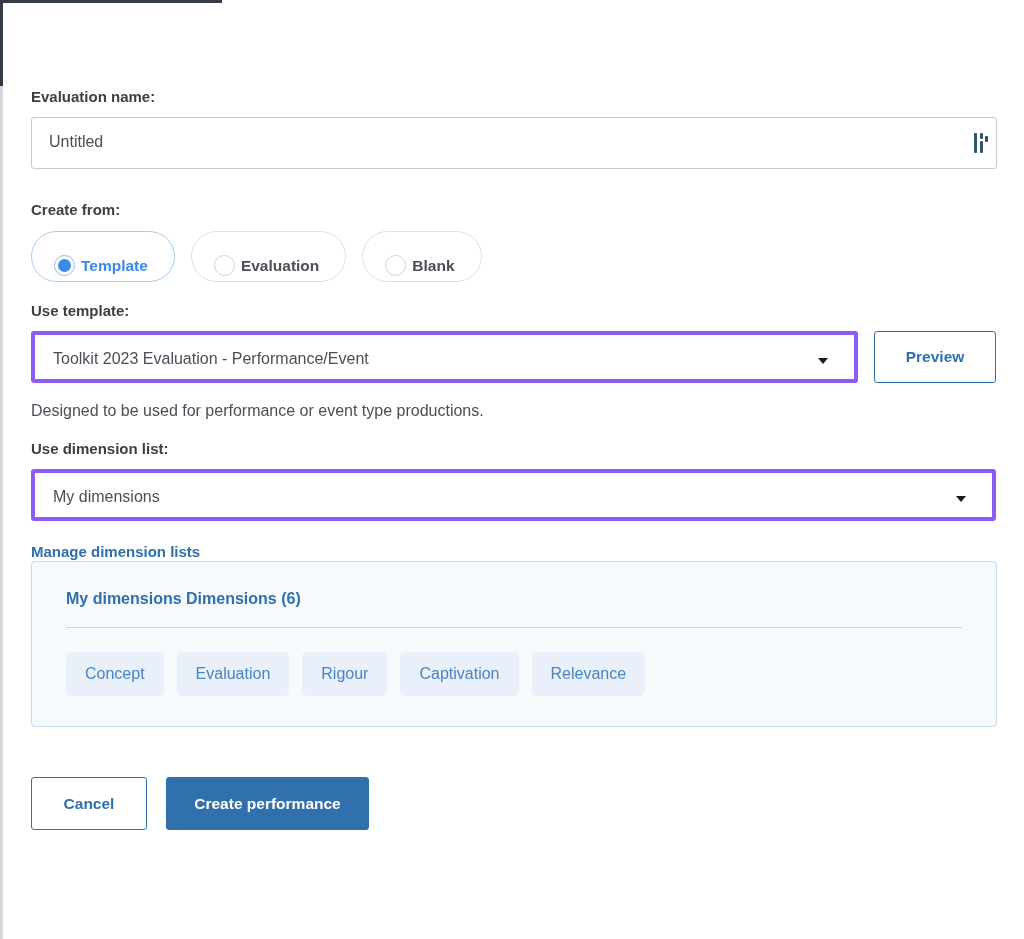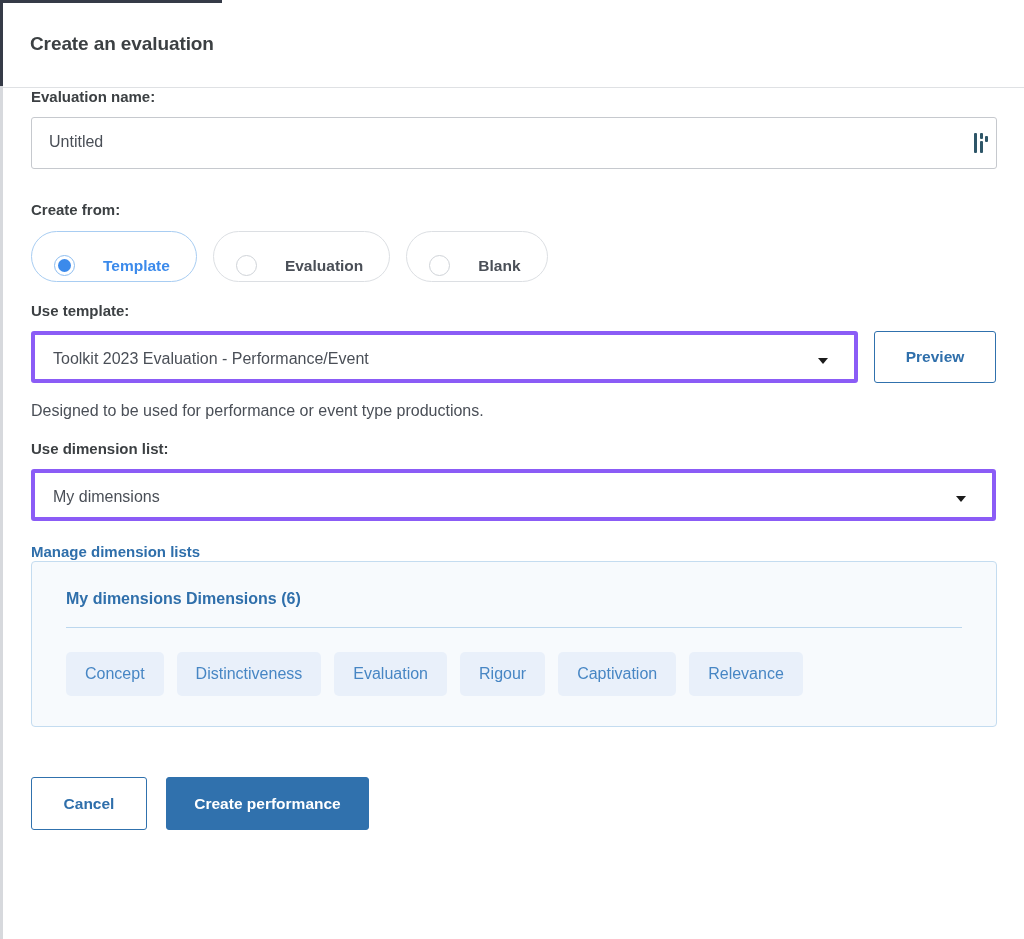--- a/index.html
+++ b/index.html
@@ -115,21 +115,21 @@
 
   
   .pill-row {
     display: flex;
     gap: 16px;
     margin-top: 14px;
   }
   .pill {
     display: flex;
     align-items: center;
-    gap: 28px;
+    gap: 6px;
     height: 51px;
     padding: 18px 26px 0 22px;
     border: 1px solid #dcdfe3;
     border-radius: 26px;
     box-sizing: border-box;
     background: #ffffff;
     cursor: pointer;
   }
   .pill.selected {
     border-color: #a8cdf2;
@@ -301,23 +301,20 @@
 </style>
 </head>
 <body>
 
 <div id="app">
 
   <div class="chrome-top"></div>
   <div class="chrome-left"></div>
   <div class="chrome-left-lower"></div>
 
-  <div class="dialog-header">
-    <div class="dialog-title">Create an evaluation</div>
-  </div>
 
   <div class="dialog-body">
 
     
     <div class="field-label">Evaluation name:</div>
     <div class="text-input-wrap">
       <div class="value">Untitled</div>
       <svg class="resize-grip" viewBox="0 0 16 22" xmlns="http://www.w3.org/2000/svg">
         <rect x="1" y="1" width="3" height="20" rx="1" fill="#2e5668"></rect>
         <rect x="7" y="1" width="3" height="6" rx="1" fill="#2e5668"></rect>
@@ -369,21 +366,20 @@
       </div>
     </div>
     <a class="link">Manage dimension lists</a>
 
     
     <div class="dims-panel">
       <div class="dims-title">My dimensions Dimensions (6)</div>
       <div class="dims-rule"></div>
       <div class="chip-row">
         <span class="chip">Concept</span>
-        <span class="chip">Distinctiveness</span>
         <span class="chip">Evaluation</span>
         <span class="chip">Rigour</span>
         <span class="chip">Captivation</span>
         <span class="chip">Relevance</span>
       </div>
     </div>
 
     
     <div class="footer">
       <button class="btn-cancel">Cancel</button>

